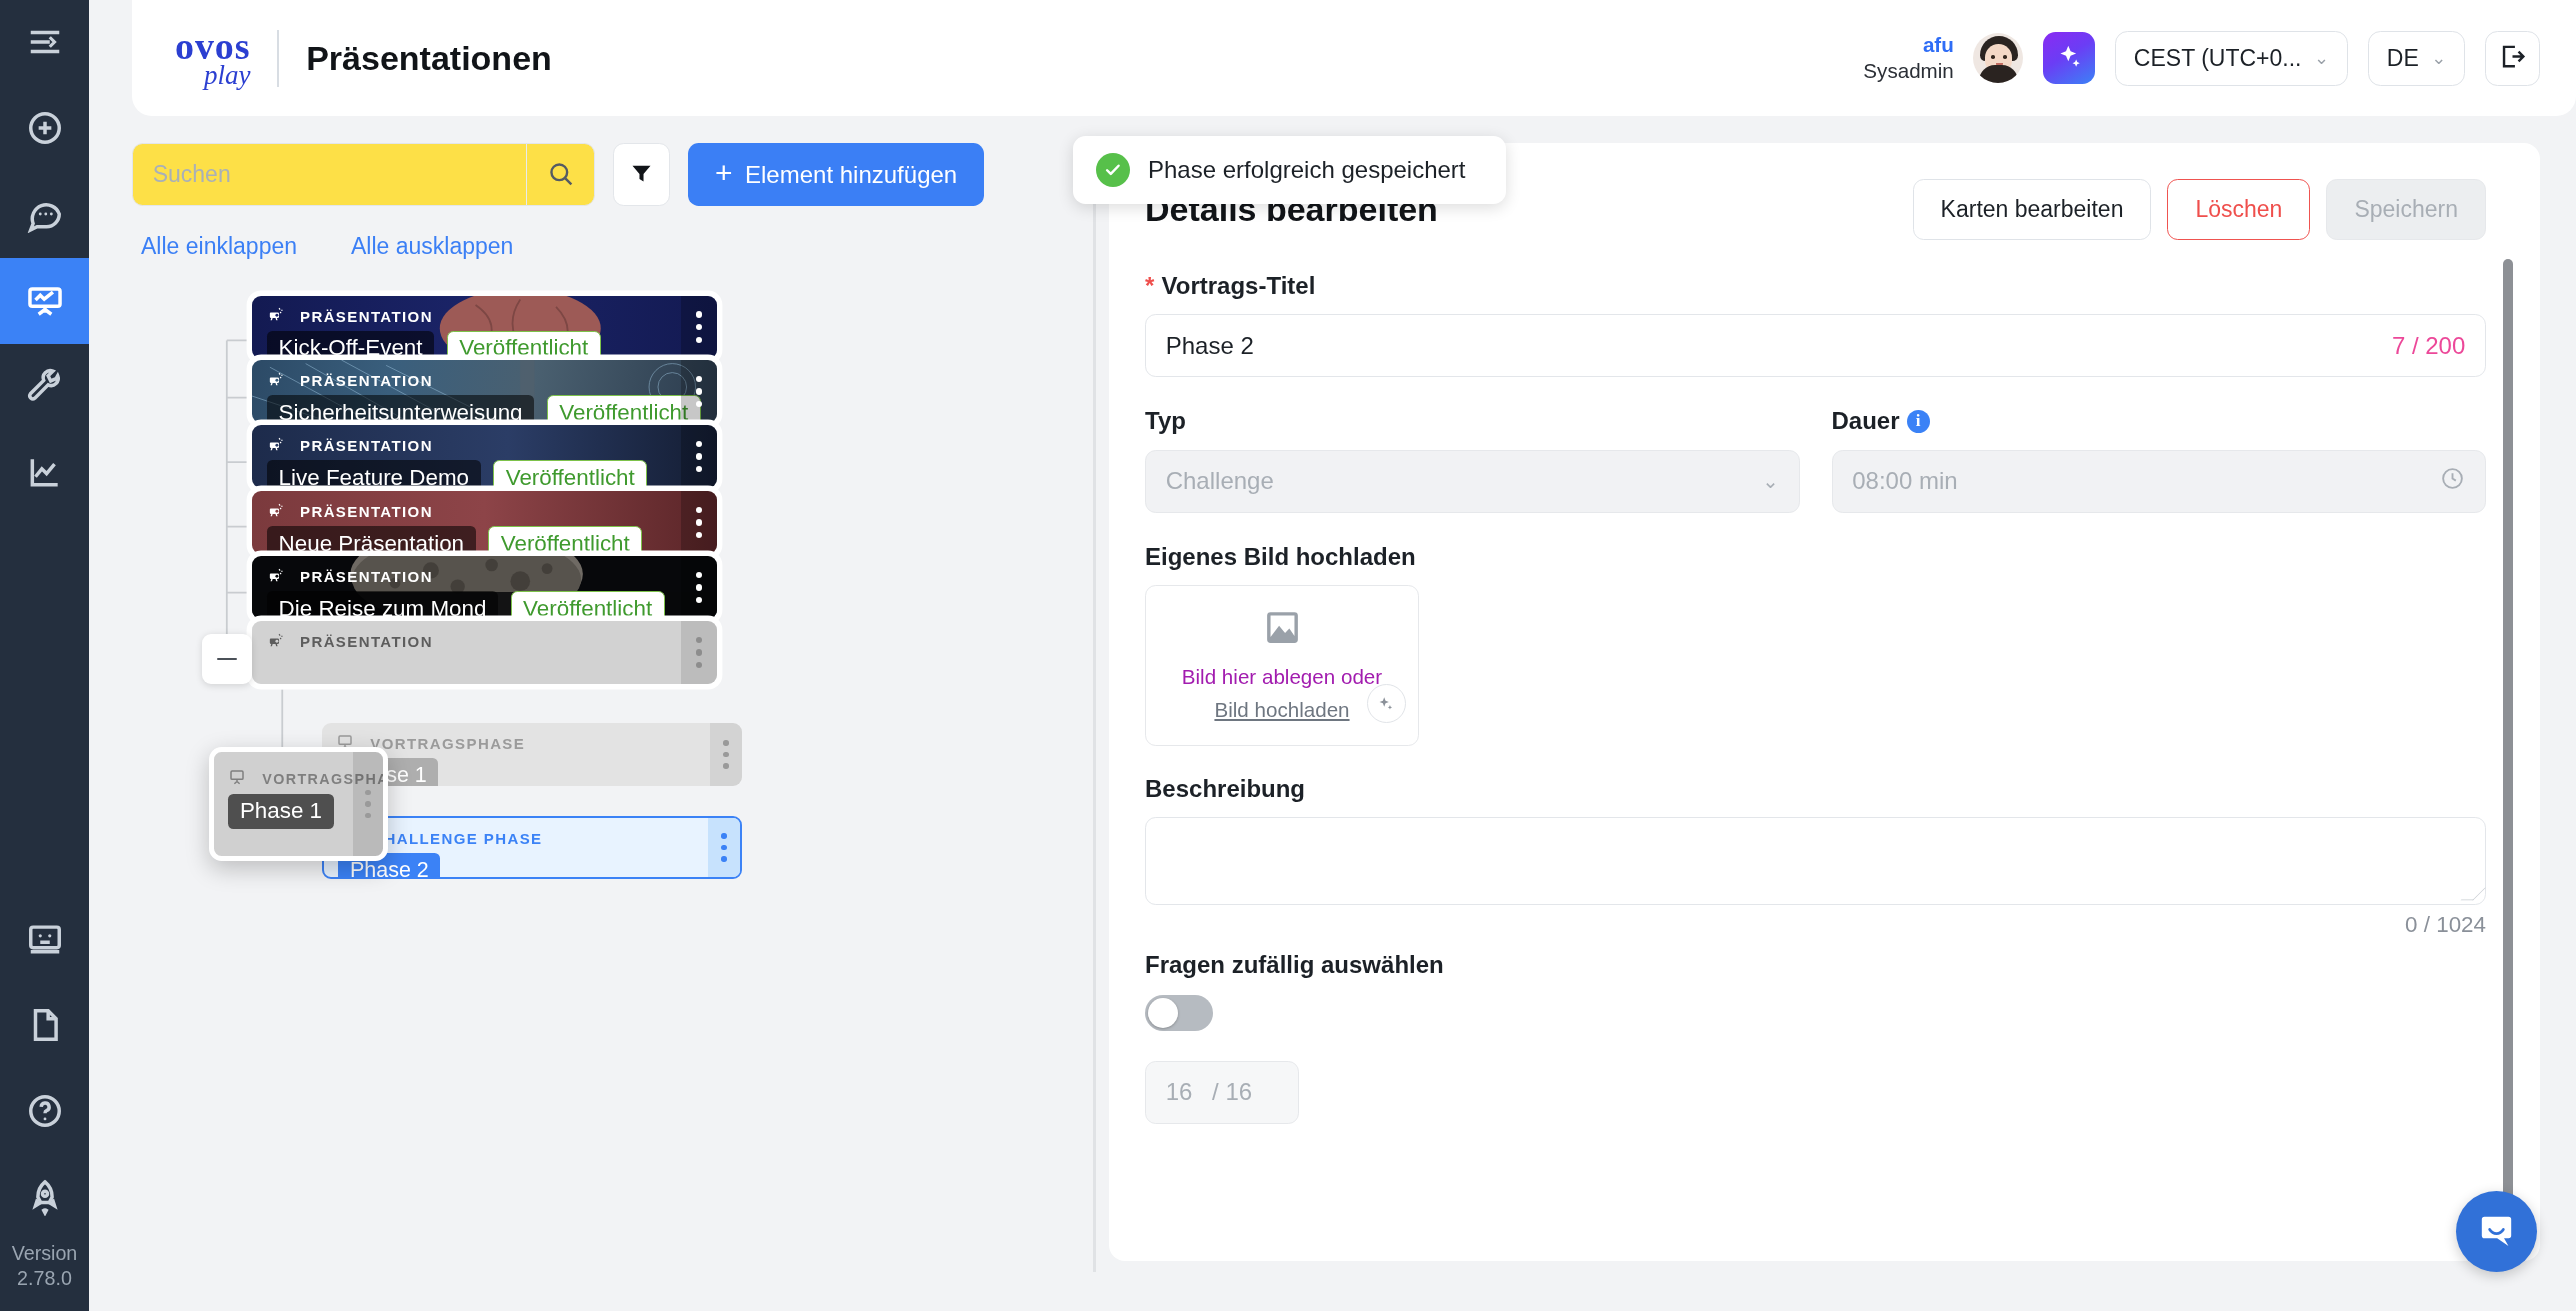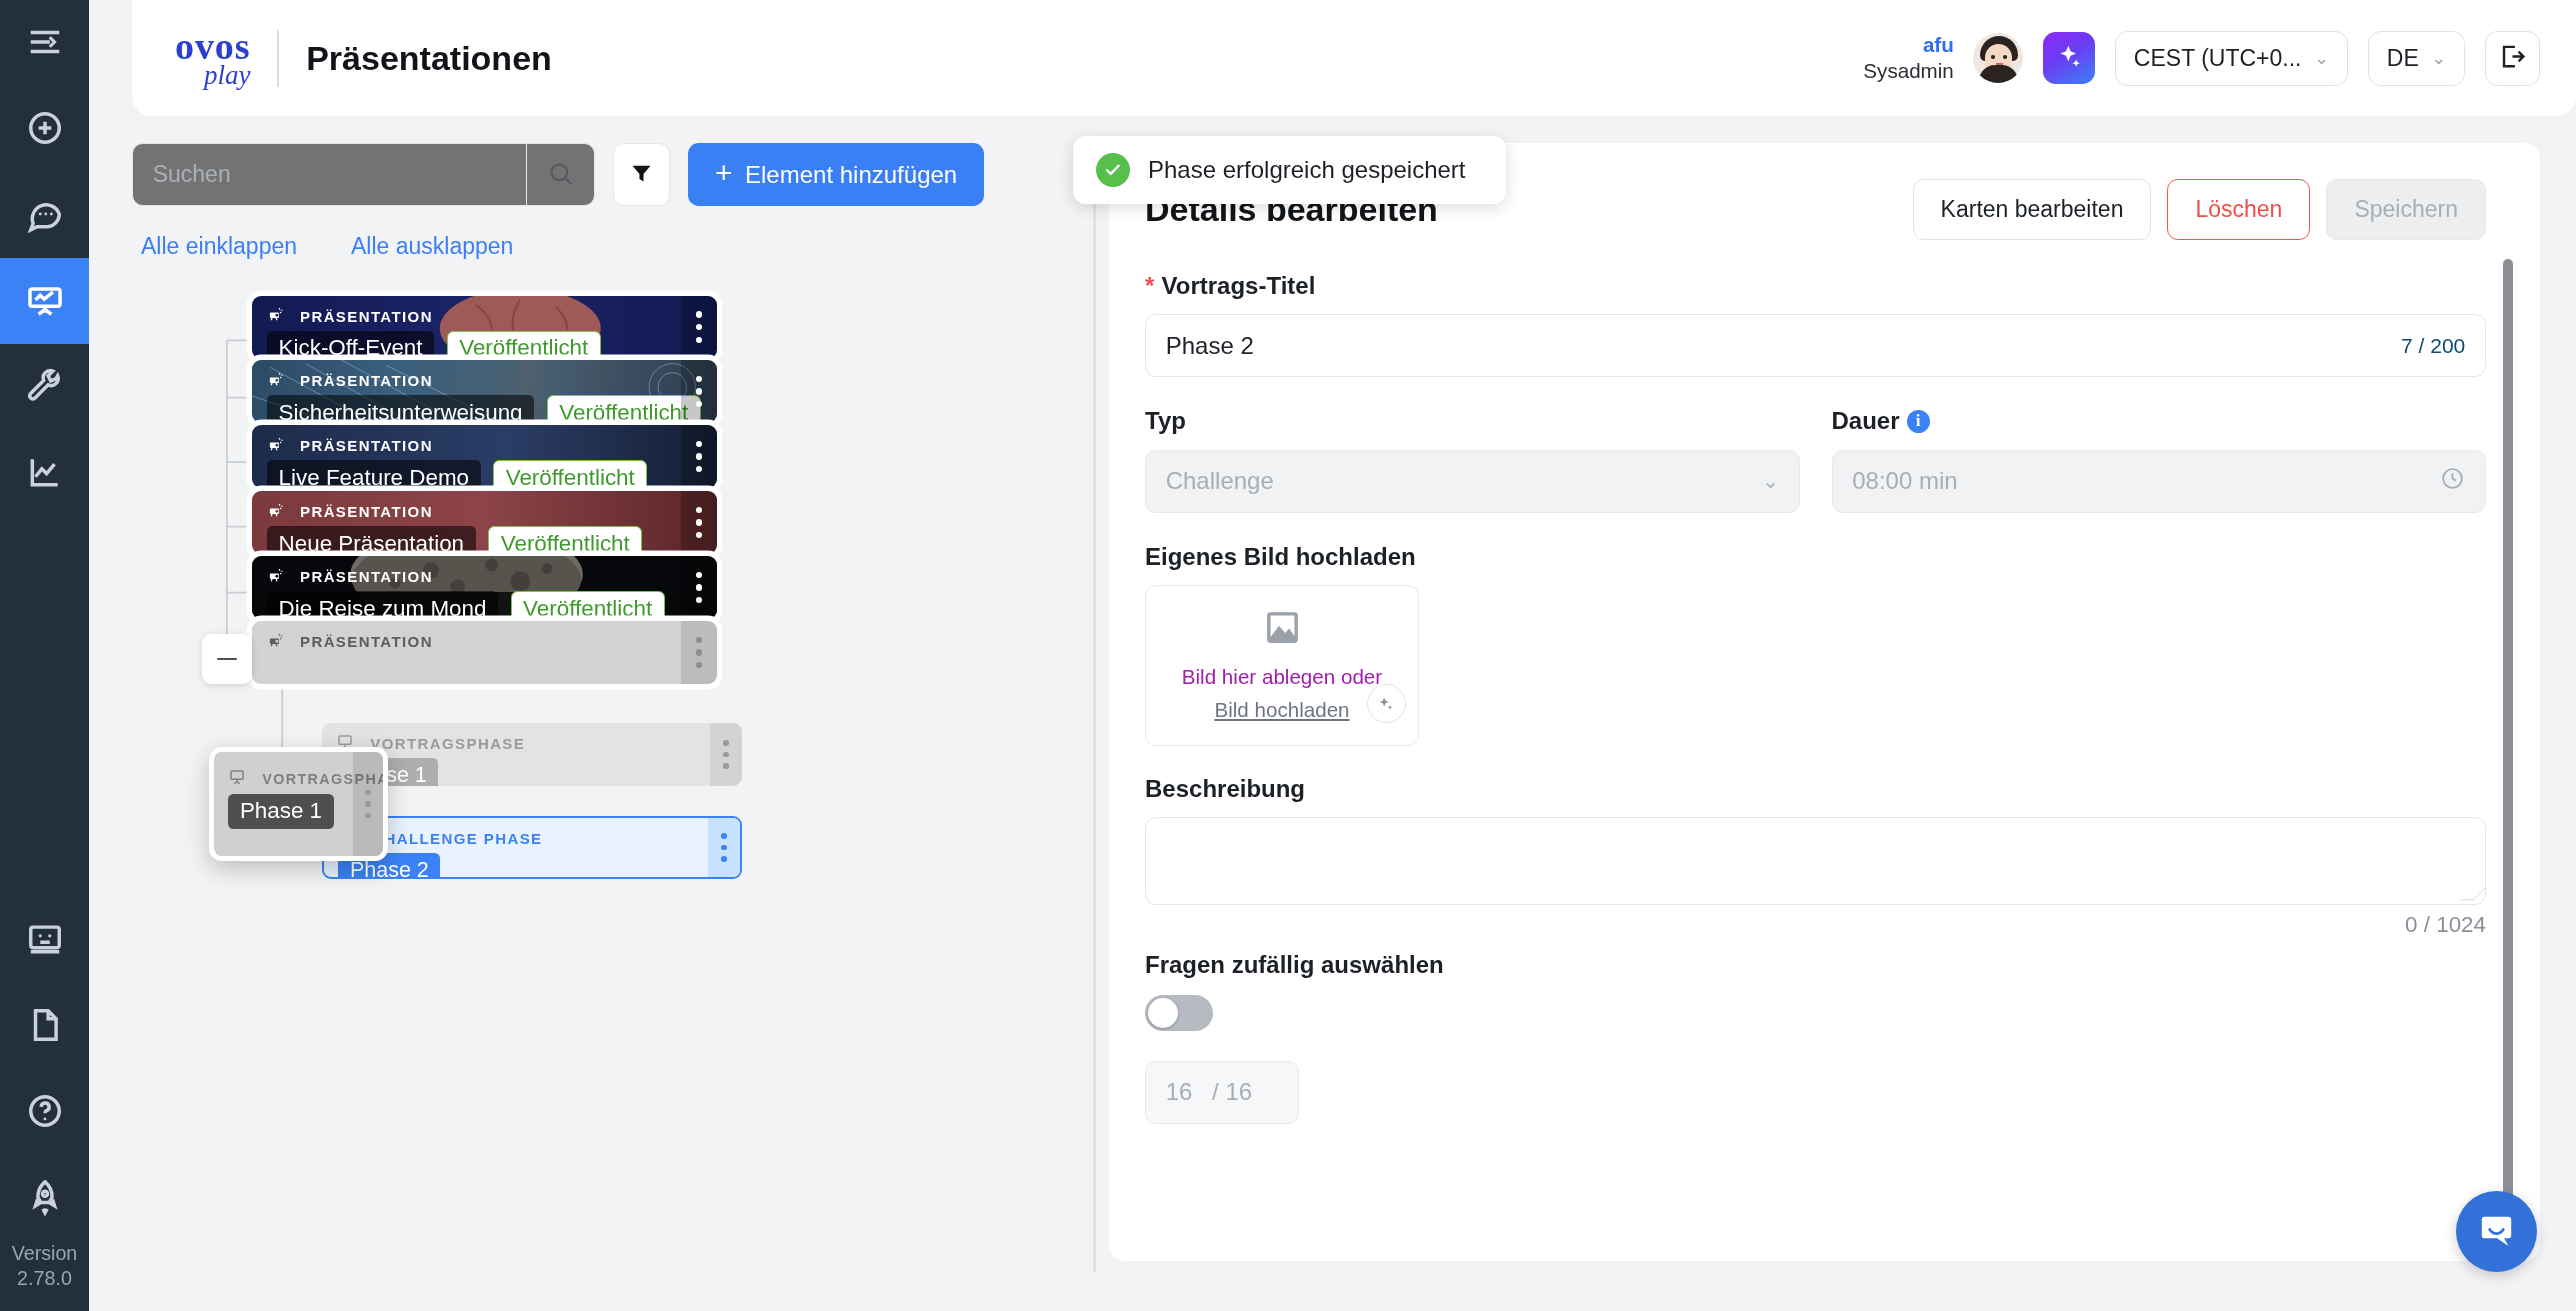--- a/index.html
+++ b/index.html
@@ -73,21 +73,21 @@
   .pill .chev { color: #9aa1a9; font-size: 18px; }
   .icon-btn {
     width: 55px; height: 55px; border: 1.3px solid #dfe3e8; border-radius: 12.5px; background: #fff;
     display: flex; align-items: center; justify-content: center; cursor: pointer; color: #1c2127;
   }
 
   
   .tree-panel { position: absolute; left: 132px; top: 143px; width: 957px; height: 1168px; }
   .toolbar { display: flex; align-items: center; gap: 18px; padding-left: 0; }
   .search-wrap {
-    width: 463px; height: 63px; border: 1.3px solid #e3e6ea; border-radius: 10.7px; background: #737373;
+    width: 463px; height: 63px; border: 1.3px solid #e3e6ea; border-radius: 10.7px; background: #fde047;
     display: flex; align-items: center; overflow: hidden;
   }
   .search-wrap input {
     flex: 1; border: 0; outline: none; height: 100%; padding: 0 19.7px;
     font-size: 23px; font-family: inherit; color: #1c2127; background: transparent;
   }
   .search-wrap input::placeholder { color: #a9b0b8; }
   .search-btn {
     width: 68px; height: 100%; border-left: 1.3px solid #e8ebee; display: flex;
     align-items: center; justify-content: center; cursor: pointer; color: #555b63;
@@ -221,21 +221,21 @@
   }
 
   .input-row {
     margin-top: 14.3px; height: 63px; border: 1.3px solid #e3e6ea; border-radius: 10.7px;
     background: #fff; display: flex; align-items: center; padding: 0 19.7px; gap: 9px;
   }
   .input-row input {
     flex: 1; border: 0; outline: none; font-size: 24px; font-family: inherit;
     color: #1c2127; background: transparent;
   }
-  .counter { font-size: 21px; color: #0c4a6e; white-space: nowrap; }
+  .counter { font-size: 24px; color: #ec4899; white-space: nowrap; }
 
   .two-col { display: flex; gap: 32px; margin-top: 30px; }
   .col { flex: 1; }
   .select-dis {
     margin-top: 14.3px; height: 63px; border: 1.3px solid #e6e8eb; border-radius: 10.7px;
     background: #f1f2f4; display: flex; align-items: center; padding: 0 19.7px;
     font-size: 24px; color: #a8aeb5;
   }
   .select-dis .chev { margin-left: auto; font-size: 19.7px; color: #a8aeb5; }
   .select-dis .clock { margin-left: auto; color: #a8aeb5; }

